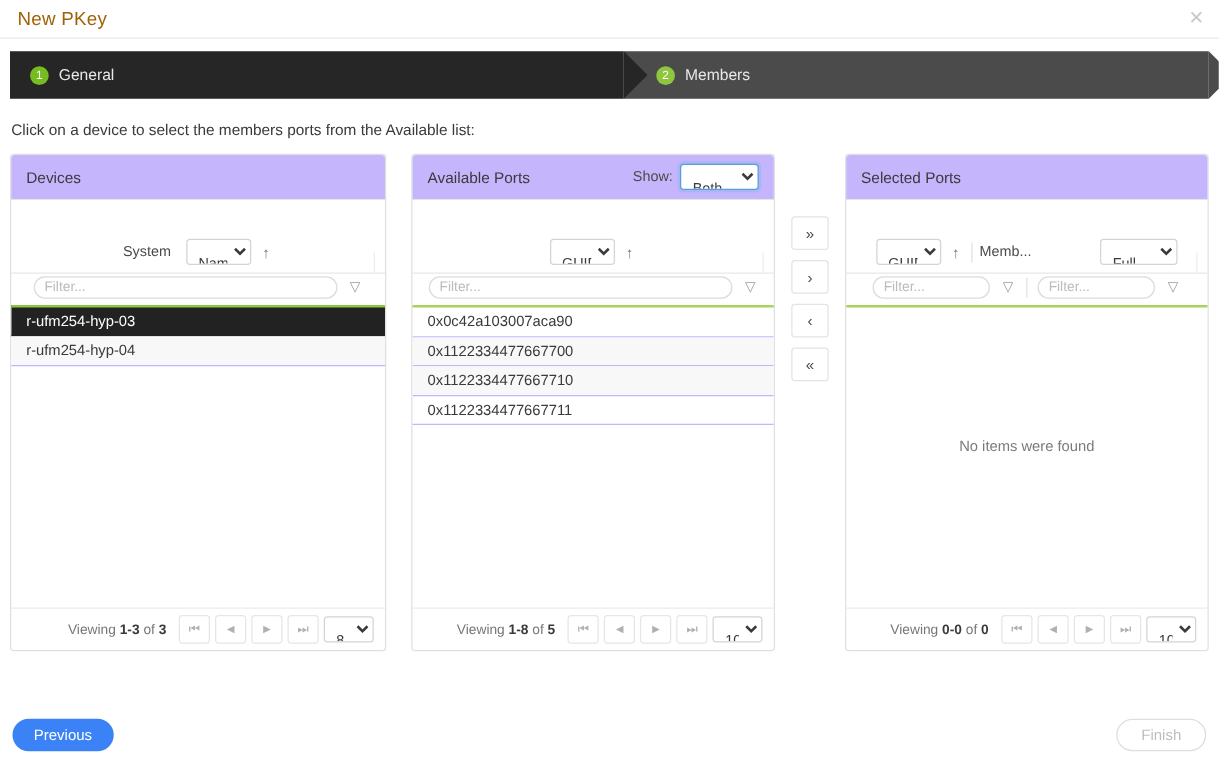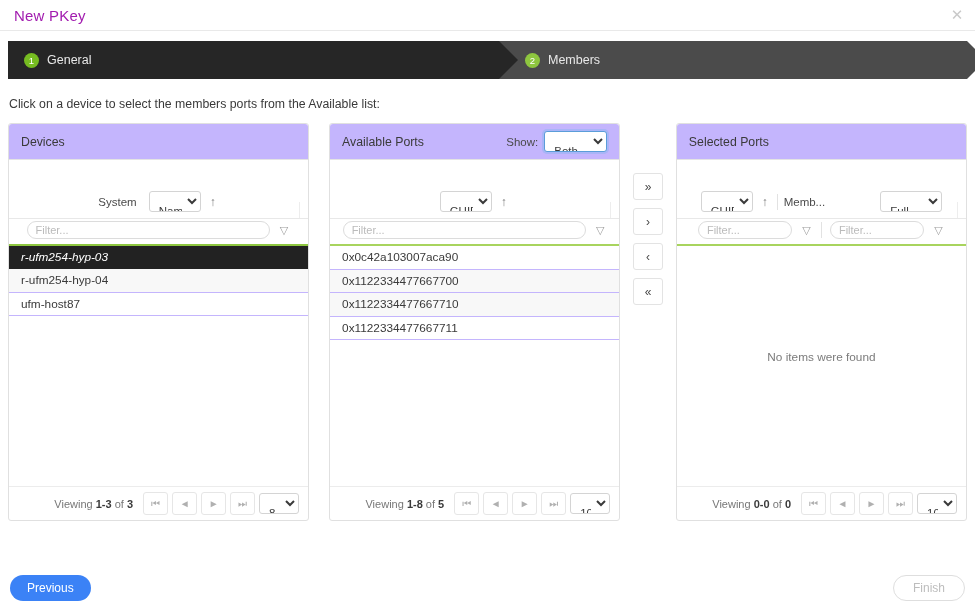--- a/index.html
+++ b/index.html
@@ -14,21 +14,21 @@
 
   
   .titlebar {
     position: relative;
     height: 30px;
     padding: 0 14px;
     display: flex; align-items: center;
   }
   .titlebar .title {
     font-size: 15px;
-    color: #a21caf;
+    color: #a16207;
     font-weight: 400;
     letter-spacing: .2px;
   }
   .close-icon {
     position: absolute;
     right: 10px; top: 7px;
     width: 16px; height: 16px;
     color: #c9c9c9;
     font-size: 15px; line-height: 16px;
     text-align: center;
@@ -211,21 +211,20 @@
     color: #3a3a3a;
     border-bottom: 1px solid #c4b5fd;
     cursor: pointer;
   }
   .row.alt { background: #f8f8f8; }
   .row.sel {
     background: #222222; color: #ffffff;
     border-top: 2px solid #8dc63f;
     border-bottom: 1px solid #222222;
     height: 25px;
-    font-style: italic;
   }
   .empty-msg {
     position: absolute;
     top: 104px; left: 0; right: 0;
     text-align: center;
     font-size: 11.8px;
     color: #7b7b7b;
   }
   .vrule-right {
     position: absolute; top: 42px; bottom: 0;
@@ -350,23 +349,20 @@
       <input class="filter f-wide" placeholder="Filter..." style="">
       <span class="funnel">▽</span>
     </div>
 
     <div class="list">
       <div class="row sel">
         <span>r-ufm254-hyp-03</span>
       </div>
       <div class="row alt">
         <span>r-ufm254-hyp-04</span>
-      </div>
-      <div class="row">
-        <span>ufm-host87</span>
       </div>
     </div>
 
     <div class="panel-ft">
       <span class="viewing">
         <span>Viewing</span>
         <b>1-3</b>
         <span>of</span>
         <b>3</b>
       </span>

